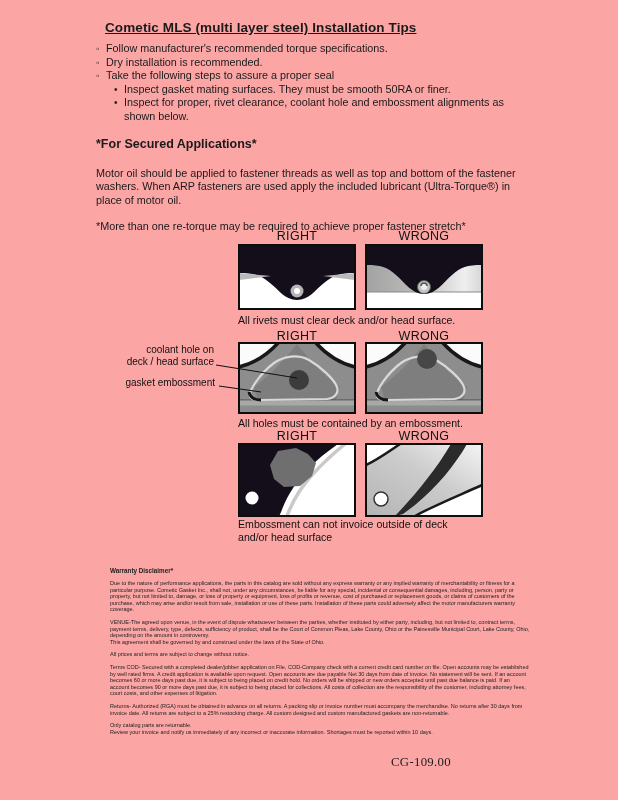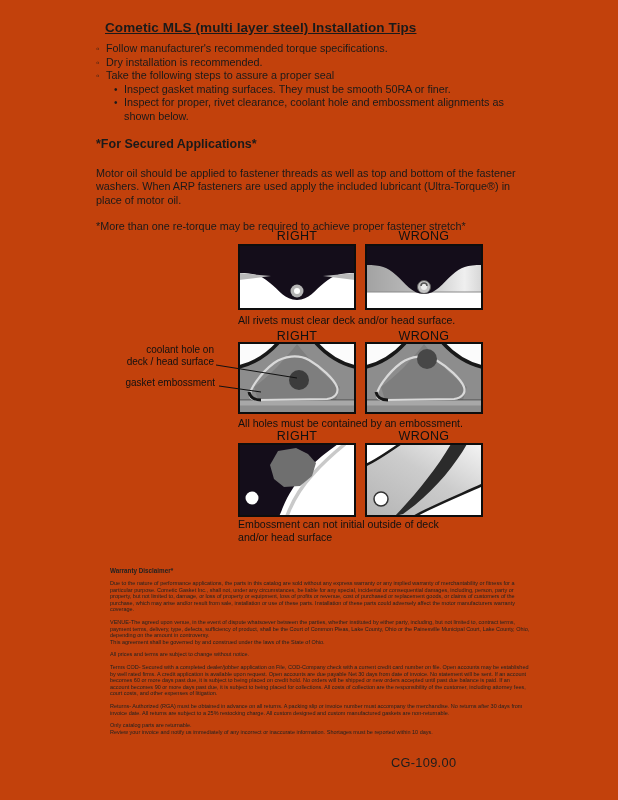--- a/index.html
+++ b/index.html
@@ -1,17 +1,17 @@
 <!DOCTYPE html>
 <html><head>
 <meta charset="utf-8">
 <style>
   html,body{margin:0;padding:0;background:#ffffff;}
   .page{
-    position:relative;width:618px;height:800px;background:#c2410c;overflow:hidden;
+    position:relative;width:618px;height:800px;background:#fca5a5;overflow:hidden;
     font-family:"Liberation Sans","DejaVu Sans",sans-serif;color:#1a1a1a;
   }
   
   .main{position:absolute;left:96px;top:20px;width:436px;}
   .doc-title{
     font-size:13.5px;font-weight:bold;text-decoration:underline;
     margin:0 0 7px 9px;letter-spacing:.1px;
   }
   .bullet{font-size:10.8px;line-height:13.6px;position:relative;padding-left:10px;}
   .bullet.lvl1::before{content:"◦";position:absolute;left:0;top:0;font-size:10px;}
@@ -31,21 +31,21 @@
   .dg-caption{position:absolute;left:238px;font-size:10.6px;line-height:12.5px;color:#111;}
   .callout{
     position:absolute;font-size:10px;line-height:11.5px;text-align:right;color:#111;
   }
   .connectors{position:absolute;left:0;top:0;pointer-events:none;}
   
   .legal{position:absolute;left:110px;top:567px;width:420px;color:#222;}
   .legal-heading{font-size:6.3px;font-weight:bold;margin:0 0 6px 0;}
   .legal p{font-size:5.5px;line-height:6.6px;margin:0 0 6px 0;}
   .legal p.tight{margin-bottom:0;}
-  .page-num{position:absolute;left:391px;top:755px;font-size:12.8px;letter-spacing:.3px;color:#1d1d1d;}
+  .page-num{position:absolute;left:391px;top:755px;font-size:12.8px;letter-spacing:.3px;color:#1d1d1d;font-family:Liberation Serif, serif;}
 </style>
 </head>
 <body>
 
 <div class="page">
 
   <div class="main">
     <h1 class="doc-title">Cometic MLS (multi layer steel) Installation Tips</h1>
     <div class="bullet lvl1">Follow manufacturer's recommended torque specifications.</div>
     <div class="bullet lvl1">Dry installation is recommended.</div>
@@ -164,21 +164,21 @@
         <rect x="0" y="0" width="118" height="74" fill="#ffffff"></rect>
         <path d="M35,1 C22,10 10,18 1,22 V73 H50 C70,62 95,52 117,42 V1 Z" fill="url(#g3)"></path>
         <path d="M35,1 C22,10 10,18 1,22" stroke="#1a1a1a" stroke-width="2.5" fill="none"></path>
         <path d="M117,42 C95,52 70,62 50,73" stroke="#1a1a1a" stroke-width="2.5" fill="none"></path>
         <path d="M86,1 H102 C90,22 72,44 50,62 L38,71 L30,73 C50,52 70,28 86,1 Z" fill="#2b2b2b"></path>
         <circle cx="16" cy="56" r="7" fill="#ffffff" stroke="#333333" stroke-width="1.5"></circle>
         <rect x="1" y="1" width="116" height="72" fill="none" stroke="#0d0d0d" stroke-width="2"></rect>
       </svg>
     </div>
     <div class="dg-caption" style="top:293px;width:300px;">
-      <div>Embossment can not initial outside of deck</div>
+      <div>Embossment can not invoice outside of deck</div>
       <div>and/or head surface</div>
     </div>
 
     <svg class="connectors" width="618" height="330">
       <line x1="216" y1="140" x2="297" y2="153" stroke="#111111" stroke-width="1"></line>
       <line x1="219" y1="161" x2="261" y2="167" stroke="#111111" stroke-width="1"></line>
     </svg>
   </div>
 
   <div class="legal">

